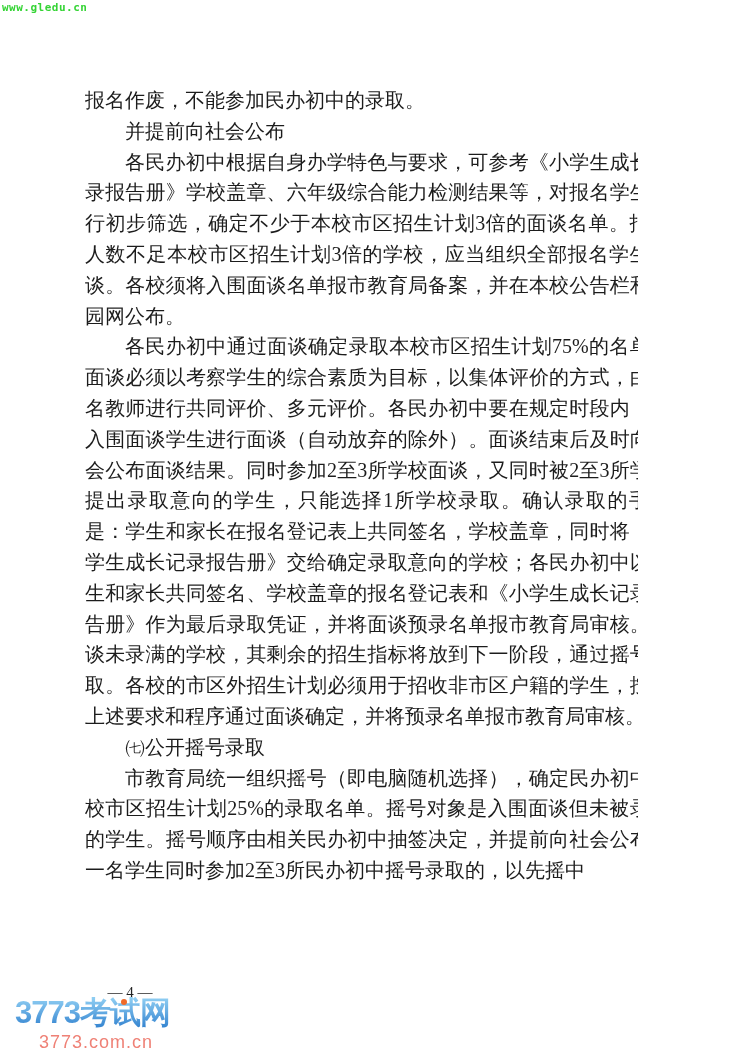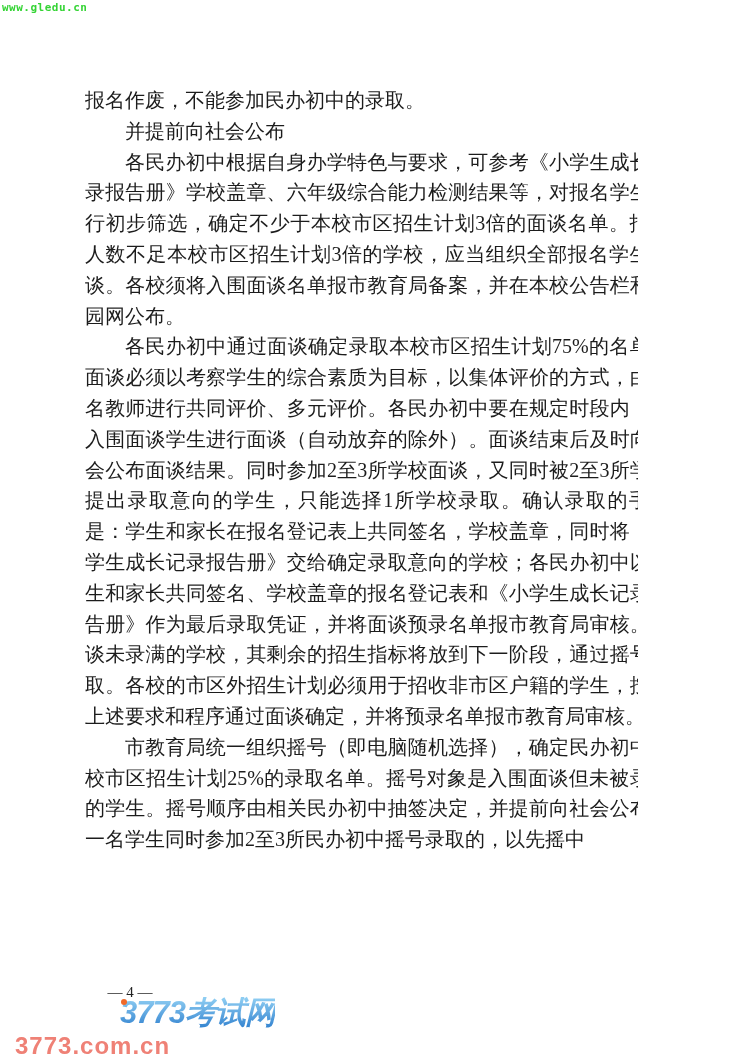--- a/index.html
+++ b/index.html
@@ -62,37 +62,36 @@
   .wm-logo {
     position: absolute;
     left: 15px;
     top: 992px;
     width: 260px;
   }
   .wm-logo .logo-title {
     font-family: "Liberation Sans", "DejaVu Sans", sans-serif;
     font-size: 31px;
     font-weight: bold;
-    font-style: italic;
     letter-spacing: -1px;
     white-space: nowrap;
     color: var(--logo_blue_dark, #2e7fce);
     background: linear-gradient(to bottom,
       var(--logo_blue_light, #8ecdf2) 15%,
       var(--logo_blue_dark, #2e7fce) 90%);
     -webkit-background-clip: text;
     background-clip: text;
-    text-align: right;
     -webkit-text-fill-color: transparent;
   }
   .wm-logo .logo-url {
     font-family: "Liberation Sans", "DejaVu Sans", sans-serif;
-    font-size: 24px;
-    font-weight: bold;
+    font-size: 18px;
+    font-weight: normal;
     letter-spacing: 1px;
+    margin-left: 24px;
     margin-top: -2px;
     white-space: nowrap;
     color: var(--logo_url_salmon, #ef8176);
   }
   .logo-dot {
     position: absolute;
     left: 106px;
     top: 7px;
     width: 6px;
     height: 6px;
@@ -111,20 +110,21 @@
 
       <p>报名作废，不能参加民办初中的录取。</p>
 
       <p class="indent">并提前向社会公布</p>
 
       <p class="indent">各民办初中根据自身办学特色与要求，可参考《小学生成长记录报告册》学校盖章、六年级综合能力检测结果等，对报名学生进行初步筛选，确定不少于本校市区招生计划3倍的面谈名单。报名人数不足本校市区招生计划3倍的学校，应当组织全部报名学生面谈。各校须将入围面谈名单报市教育局备案，并在本校公告栏和校园网公布。</p>
 
 
       <p class="indent">各民办初中通过面谈确定录取本校市区招生计划75%的名单。面谈必须以考察学生的综合素质为目标，以集体评价的方式，由多名教师进行共同评价、多元评价。各民办初中要在规定时段内，对入围面谈学生进行面谈（自动放弃的除外）。面谈结束后及时向社会公布面谈结果。同时参加2至3所学校面谈，又同时被2至3所学校提出录取意向的学生，只能选择1所学校录取。确认录取的手续是：学生和家长在报名登记表上共同签名，学校盖章，同时将《小学生成长记录报告册》交给确定录取意向的学校；各民办初中以学生和家长共同签名、学校盖章的报名登记表和《小学生成长记录报告册》作为最后录取凭证，并将面谈预录名单报市教育局审核。面谈未录满的学校，其剩余的招生指标将放到下一阶段，通过摇号录取。各校的市区外招生计划必须用于招收非市区户籍的学生，按照上述要求和程序通过面谈确定，并将预录名单报市教育局审核。</p>
 
+      <p class="indent">㈦公开摇号录取</p>
 
       <p class="indent">市教育局统一组织摇号（即电脑随机选择），确定民办初中各校市区招生计划25%的录取名单。摇号对象是入围面谈但未被录取的学生。摇号顺序由相关民办初中抽签决定，并提前向社会公布。一名学生同时参加2至3所民办初中摇号录取的，以先摇中</p>
     </div>
 
   <div class="page-number">— 4 —</div>
 
   <div class="wm-logo">
     <div class="logo-title">3773考试网</div>
     <span class="logo-dot"></span>
     <div class="logo-url">3773.com.cn</div>

